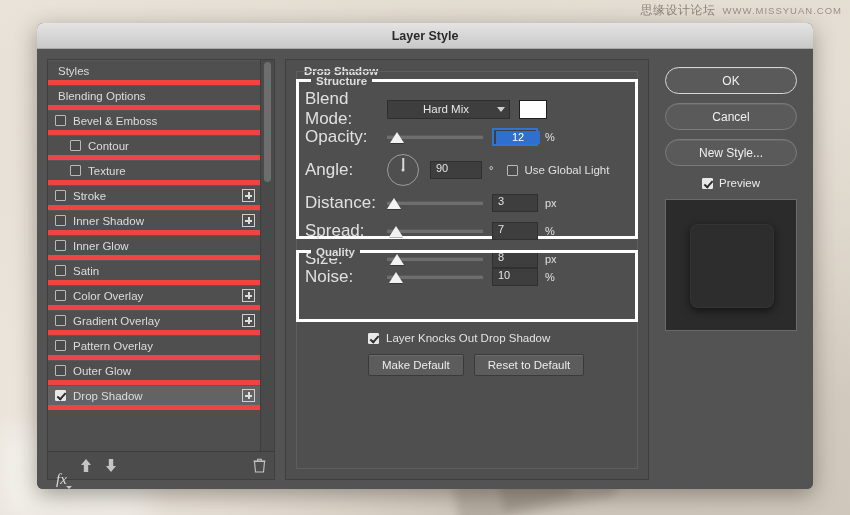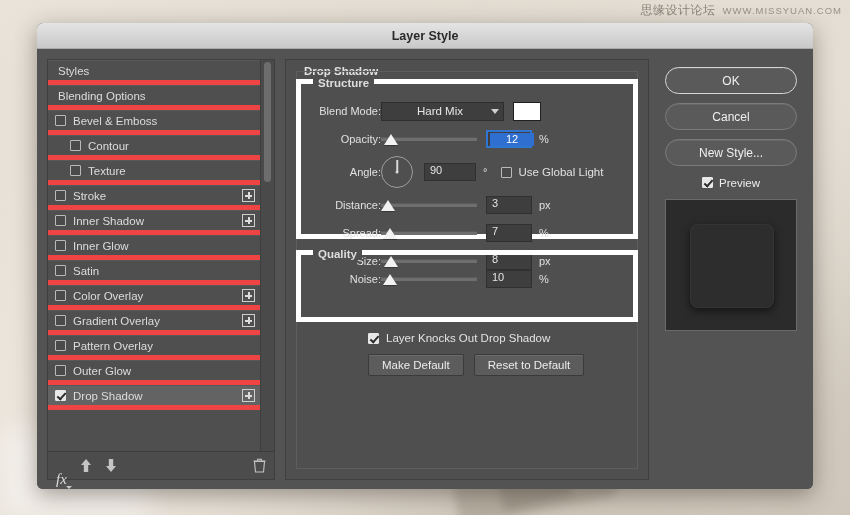--- a/index.html
+++ b/index.html
@@ -191,21 +191,21 @@
   
   #center {
     flex: 1;
     background: #4f4f4f;
     border: 1px solid #3f3f3f;
     box-sizing: border-box;
     position: relative;
     padding: 12px 14px;
   }
   .fieldset {
-    border: 5px solid #ffffff;
+    border: 3px solid #ffffff;
     position: relative;
     box-sizing: border-box;
   }
   .legend {
     position: absolute; top: -7px; left: 12px;
     background: #4f4f4f;
     padding: 0 5px;
     font-size: 11.5px; color: #dedede;
     font-weight: 700;
   }
@@ -227,22 +227,22 @@
     position: absolute; left: 10px; top: 190px; right: 10px;
     height: 72px;
   }
 
   .row {
     display: flex; align-items: center;
     height: 22px;
     margin-bottom: 6px;
   }
   .rlabel {
-    width: 74px; text-align: right; 
-    font-size: 11px; color: #e0e0e0;
+    width: 74px; padding-right: 8px;
+    font-size: 17px; color: #e0e0e0;
     flex: none;
   }
   .num {
     width: 46px; height: 18px;
     background: #3e3e3e;
     border: 1px solid #303030;
     box-sizing: border-box;
     color: #e3e3e3; font-size: 11px;
     display: flex; align-items: flex-start;
     padding-left: 5px;
@@ -398,21 +398,21 @@
     font-size: 12px;
     display: flex; align-items: center; justify-content: center;
     margin-bottom: 9px;
     box-shadow: inset 0 1px 0 rgba(255,255,255,.08);
   }
   .rbtn.primary {
     border-color: #d6d6d6;
     border-width: 1.5px;
   }
   #preview-row {
-    display: flex; align-items: flex-start;
+    display: flex; align-items: flex-end;
     font-size: 11.5px; color: #ececec;
     margin: 2px 0 10px 0;
   }
   #preview-row .cb { margin-right: 6px; }
   #preview-box {
     width: 132px; height: 132px;
     background: #2b2b2b;
     border: 1px solid #6a6a6a;
     position: relative;
     box-sizing: border-box;

